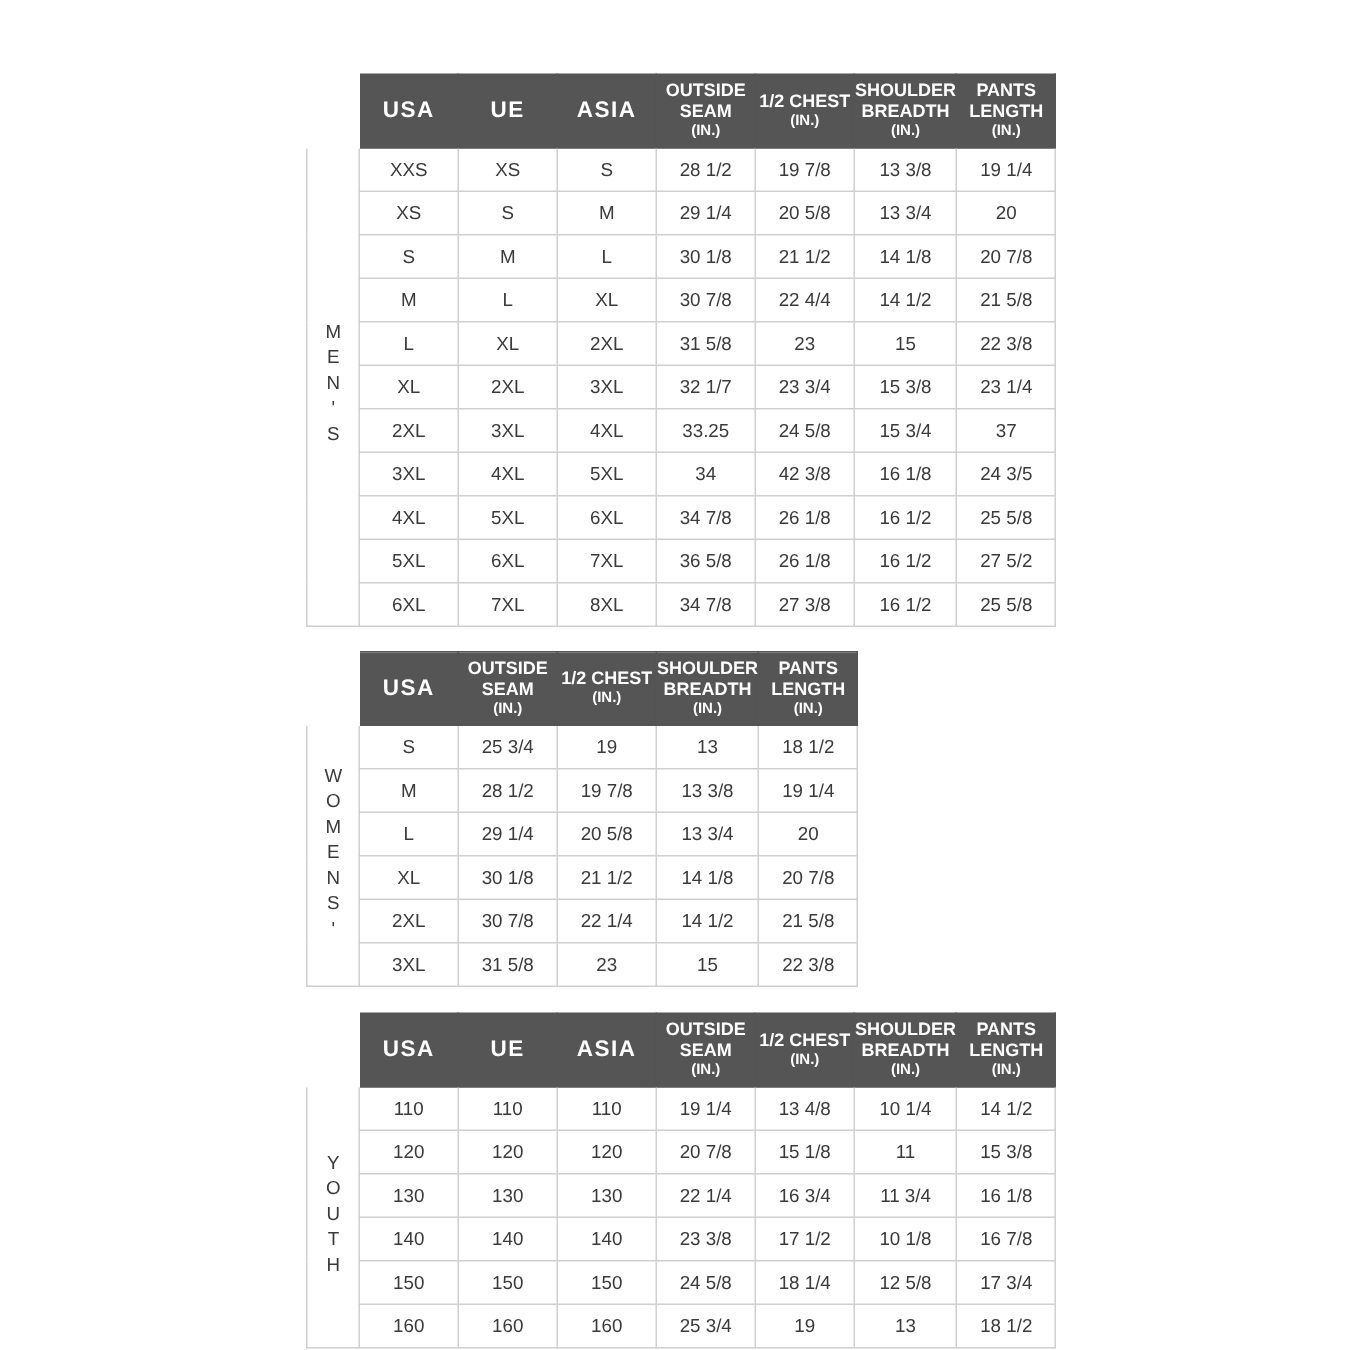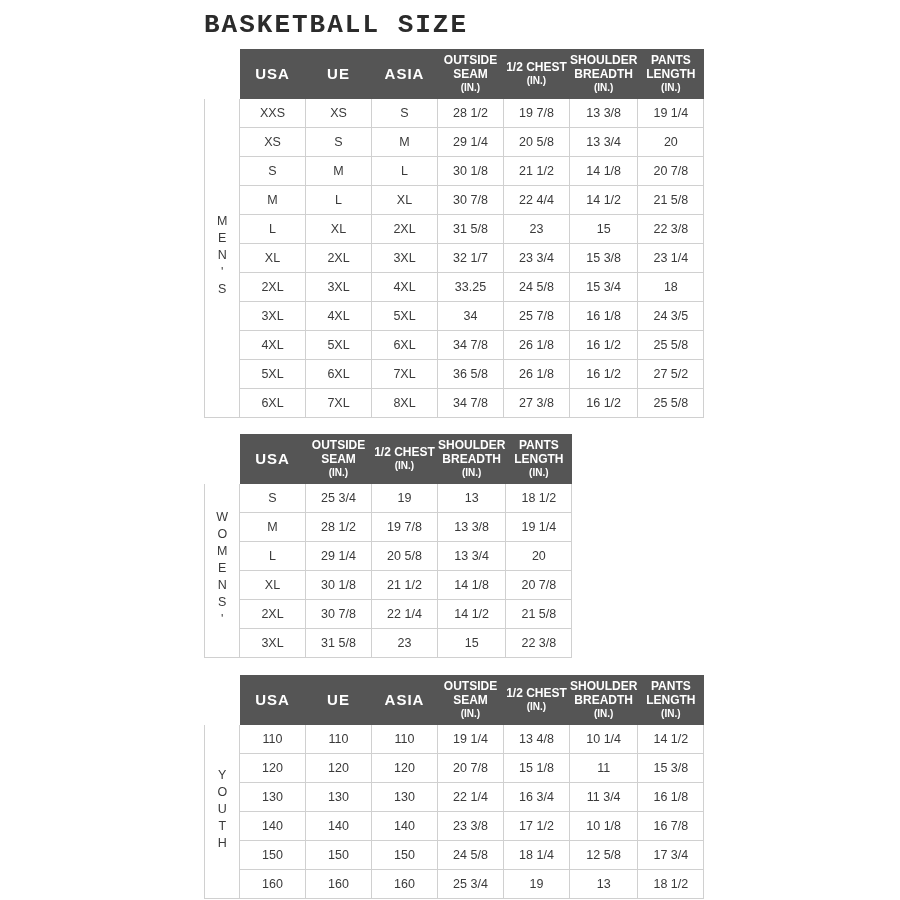--- a/index.html
+++ b/index.html
@@ -111,21 +111,20 @@
   .wom-col-b { width: 66px; }
   .wom-col-c { width: 66px; }
   .wom-col-d { width: 68px; }
   .wom-col-e { width: 66px; }
 </style>
 </head>
 <body>
 
 <div class="page">
 
-  <div class="title">BASKETBALL SIZE</div>
 
   <div class="table-block" style="left:204px; top:49px;">
     <table class="size-table">
       <colgroup>
         <col style="width:34px">
         <col class="men-col-a">
           <col class="men-col-b">
           <col class="men-col-c">
         <col class="men-col-d">
           <col class="men-col-e">
@@ -212,28 +211,28 @@
           <td>15 3/8</td>
           <td>23 1/4</td>
         </tr>
         <tr>
           <td>2XL</td>
           <td>3XL</td>
           <td>4XL</td>
           <td>33.25</td>
           <td>24 5/8</td>
           <td>15 3/4</td>
-          <td>18</td>
+          <td>37</td>
         </tr>
         <tr>
           <td>3XL</td>
           <td>4XL</td>
           <td>5XL</td>
           <td>34</td>
-          <td>25 7/8</td>
+          <td>42 3/8</td>
           <td>16 1/8</td>
           <td>24 3/5</td>
         </tr>
         <tr>
           <td>4XL</td>
           <td>5XL</td>
           <td>6XL</td>
           <td>34 7/8</td>
           <td>26 1/8</td>
           <td>16 1/2</td>

